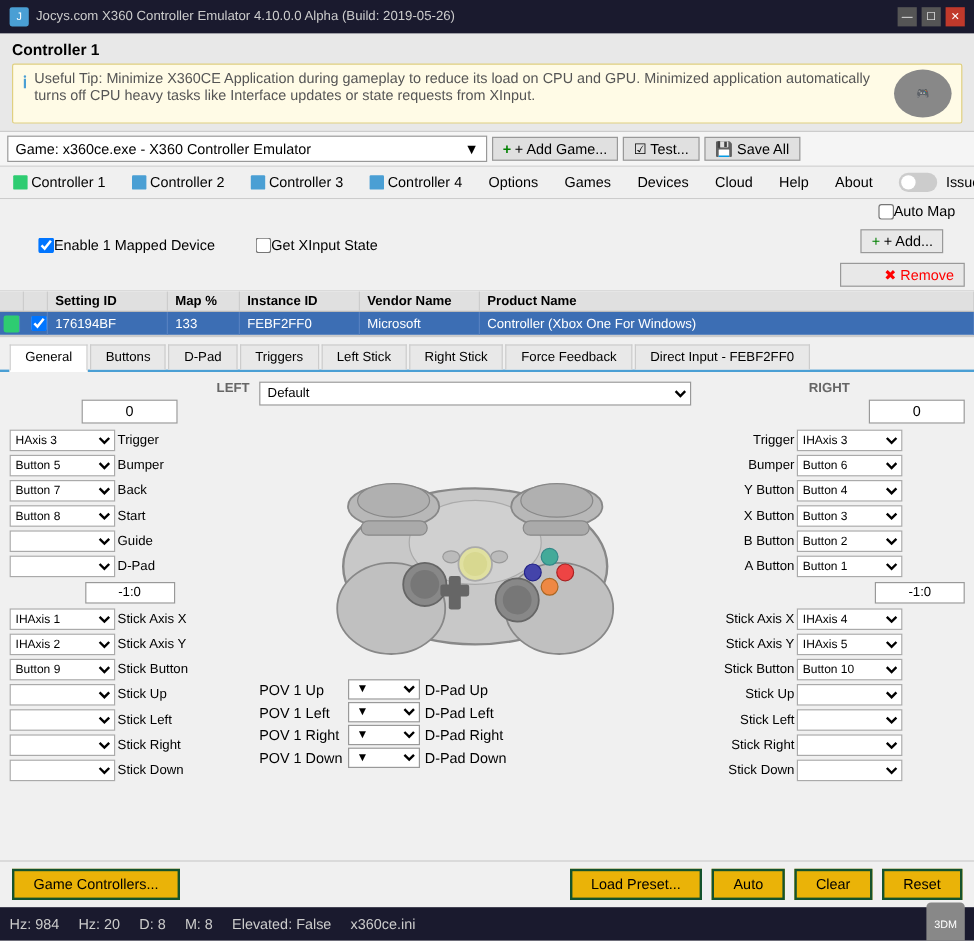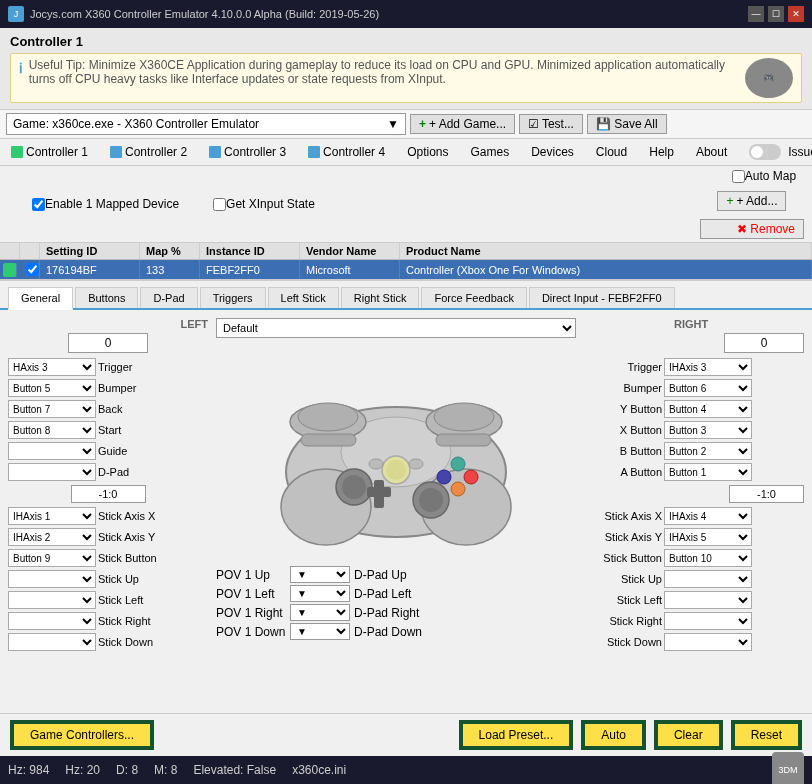--- a/index.html
+++ b/index.html
@@ -70,21 +70,21 @@
     
     
     .pov-section { width: 100%; margin-top: 4px; }
     .pov-row { display: flex; align-items: center; gap: 4px; margin-bottom: 2px; font-size: 11px; }
     .pov-label { width: 70px; }
     .pov-arrow-select { border: 1px solid #999; background: white; padding: 1px 2px; font-size: 10px; width: 60px; }
     .pov-direction { width: 70px; }
     
     
     .bottom-bar { position: absolute; bottom: 28px; left: 0; right: 0; background: #f0f0f0; border-top: 1px solid #ccc; padding: 6px 10px; display: flex; align-items: center; gap: 8px; }
-    .bottom-btn { padding: 4px 16px; border: 4px solid #14532d; background: #fde047; cursor: pointer; font-size: 11px; }
+    .bottom-btn { padding: 4px 16px; border: 2px solid #14532d; background: #eab308; cursor: pointer; font-size: 11px; }
     .bottom-spacer { flex: 1; }
     
     
     .status-bar { position: absolute; bottom: 0; left: 0; right: 0; height: 28px; background: #1a1a2e; color: #ccc; font-size: 10px; display: flex; align-items: center; padding: 0 8px; gap: 16px; }
     
     
     .toggle-slider { width: 32px; height: 16px; background: #ccc; border-radius: 8px; position: relative; cursor: pointer; }
     .toggle-knob { position: absolute; top: 2px; left: 2px; width: 12px; height: 12px; background: white; border-radius: 50%; }
     
     

